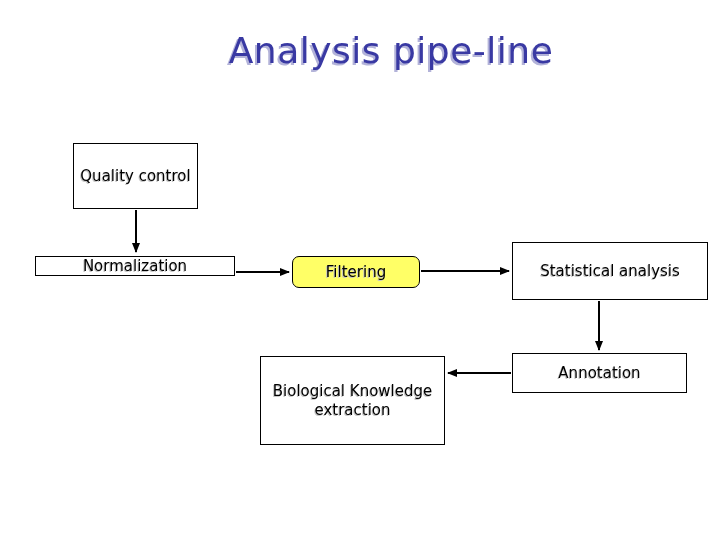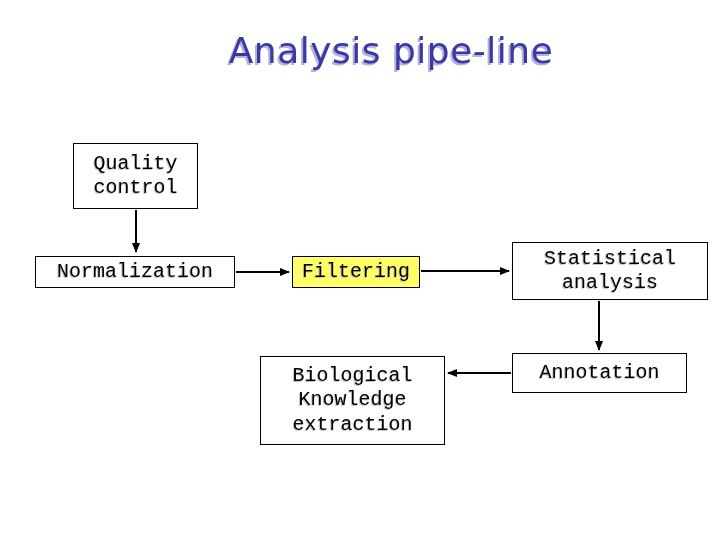--- a/index.html
+++ b/index.html
@@ -32,32 +32,31 @@
   .node {
     position: absolute;
     display: flex;
     align-items: center;
     justify-content: center;
     box-sizing: border-box;
     text-align: center;
     background: var(--box-fill, #ffffff);
     border: 1.5px solid var(--box-border, #000000);
     color: var(--box-text, #000000);
-    font-size: 20px;
+    font-size: 15px;
     line-height: 1.22;
     text-shadow: -1px 1px 0 var(--box-text-shadow, #c6c6c6);
     padding: 2px 4px;
-    font-family: Liberation Mono, monospace;
   }
   .node.highlight {
     background: var(--box-fill-highlight, #ffff66);
   }
   .node-quality-control            { left: 73px;  top: 143px; width: 125px; height: 66px; }
-  .node-normalization              { left: 35px;  top: 256px; width: 200px; height: 32px; text-align: right; }
-  .node-filtering                  { left: 292px; top: 256px; width: 128px; height: 32px; }
+  .node-normalization              { left: 35px;  top: 256px; width: 200px; height: 20px; text-align: right; }
+  .node-filtering                  { left: 292px; top: 256px; width: 128px; height: 32px; border-radius: 7px; }
   .node-statistical-analysis       { left: 512px; top: 242px; width: 196px; height: 58px; }
   .node-annotation                 { left: 512px; top: 353px; width: 175px; height: 40px; }
   .node-biological-knowledge       { left: 260px; top: 329px; width: 185px; height: 89px; margin-top: 27px; }
   .arrow-layer {
     position: absolute;
     left: 0;
     top: 0;
     width: 720px;
     height: 540px;
     pointer-events: none;

